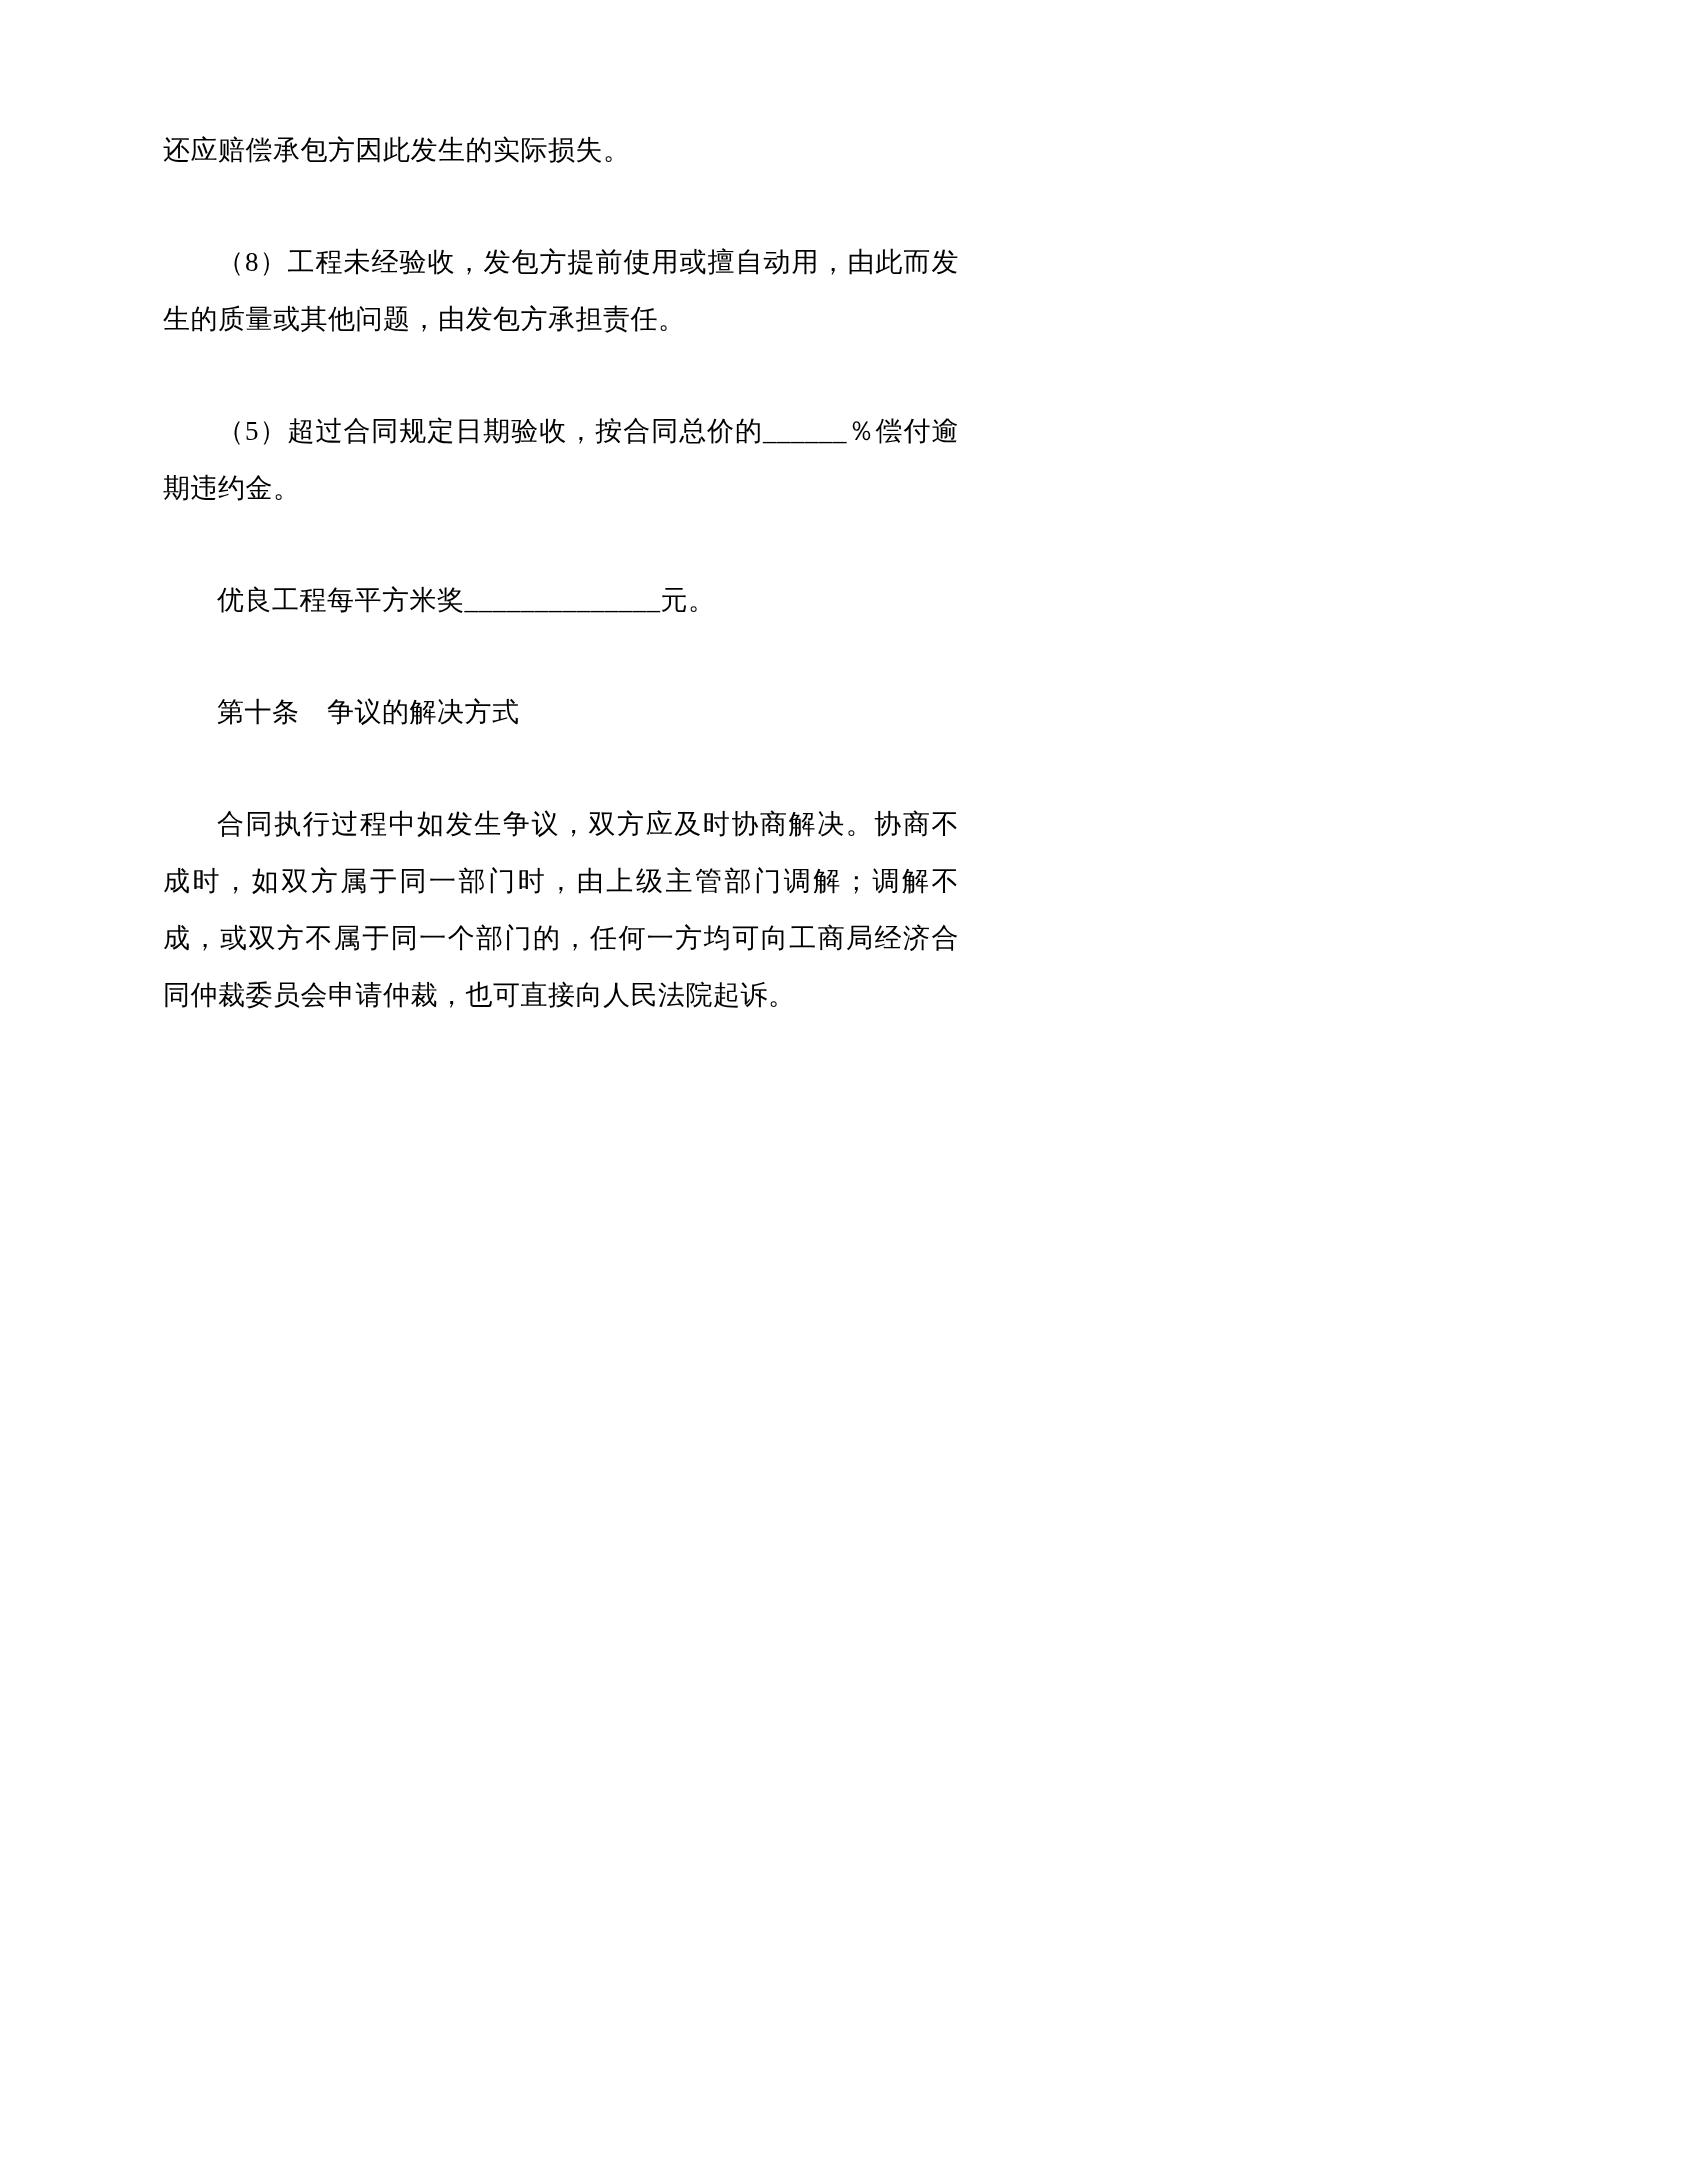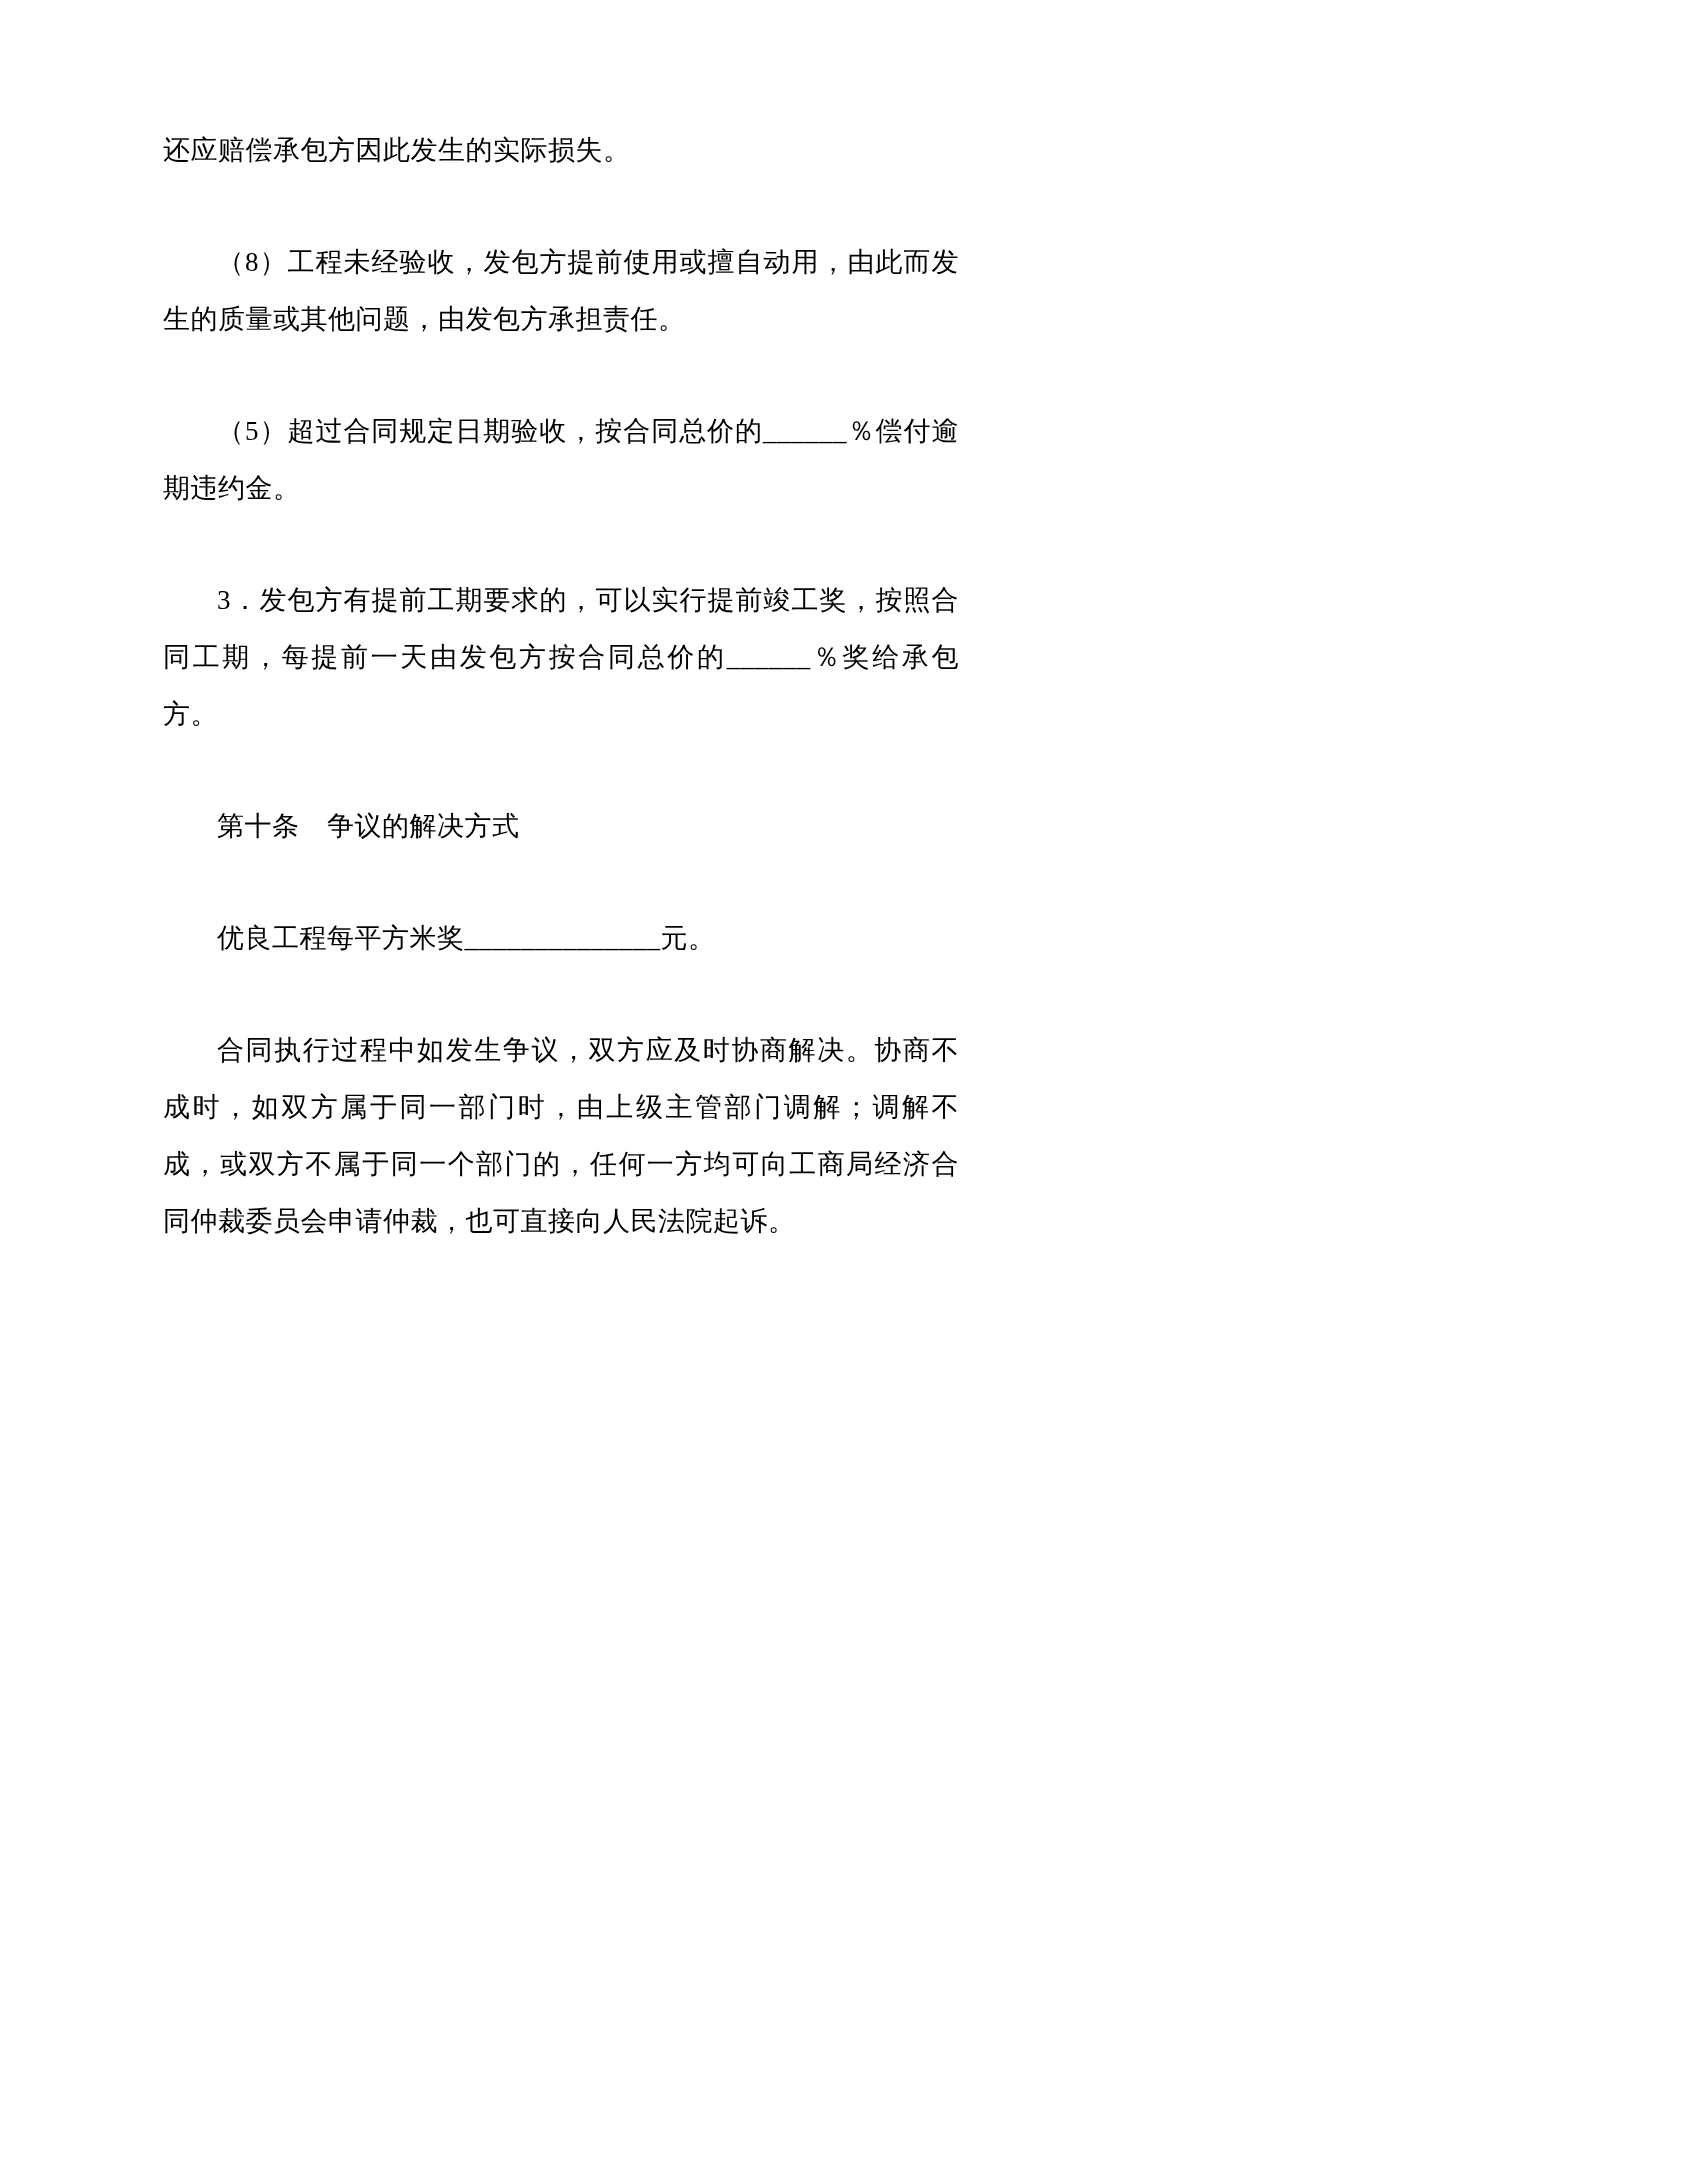--- a/index.html
+++ b/index.html
@@ -37,19 +37,18 @@
   }
 </style>
 </head>
 <body>
 
 <div class="page">
   <div class="content">
       <p class="para">还应赔偿承包方因此发生的实际损失。</p>
       <p class="para indent">（8）工程未经验收，发包方提前使用或擅自动用，由此而发生的质量或其他问题，由发包方承担责任。</p>
       <p class="para indent">（5）超过合同规定日期验收，按合同总价的______％偿付逾期违约金。</p>
-      <p class="para indent">3．发包方有提前工期要求的，可以实行提前竣工奖，按照合同工期，每提前一天由发包方按合同总价的______％奖给承包方。</p>
+      <p class="para indent">优良工程每平方米奖______________元。</p>
       <p class="para indent">第十条　争议的解决方式</p>
-      <p class="para indent">优良工程每平方米奖______________元。</p>
       <p class="para indent">合同执行过程中如发生争议，双方应及时协商解决。协商不成时，如双方属于同一部门时，由上级主管部门调解；调解不成，或双方不属于同一个部门的，任何一方均可向工商局经济合同仲裁委员会申请仲裁，也可直接向人民法院起诉。</p>
     </div>
 </div>
 
 
 </body></html>

